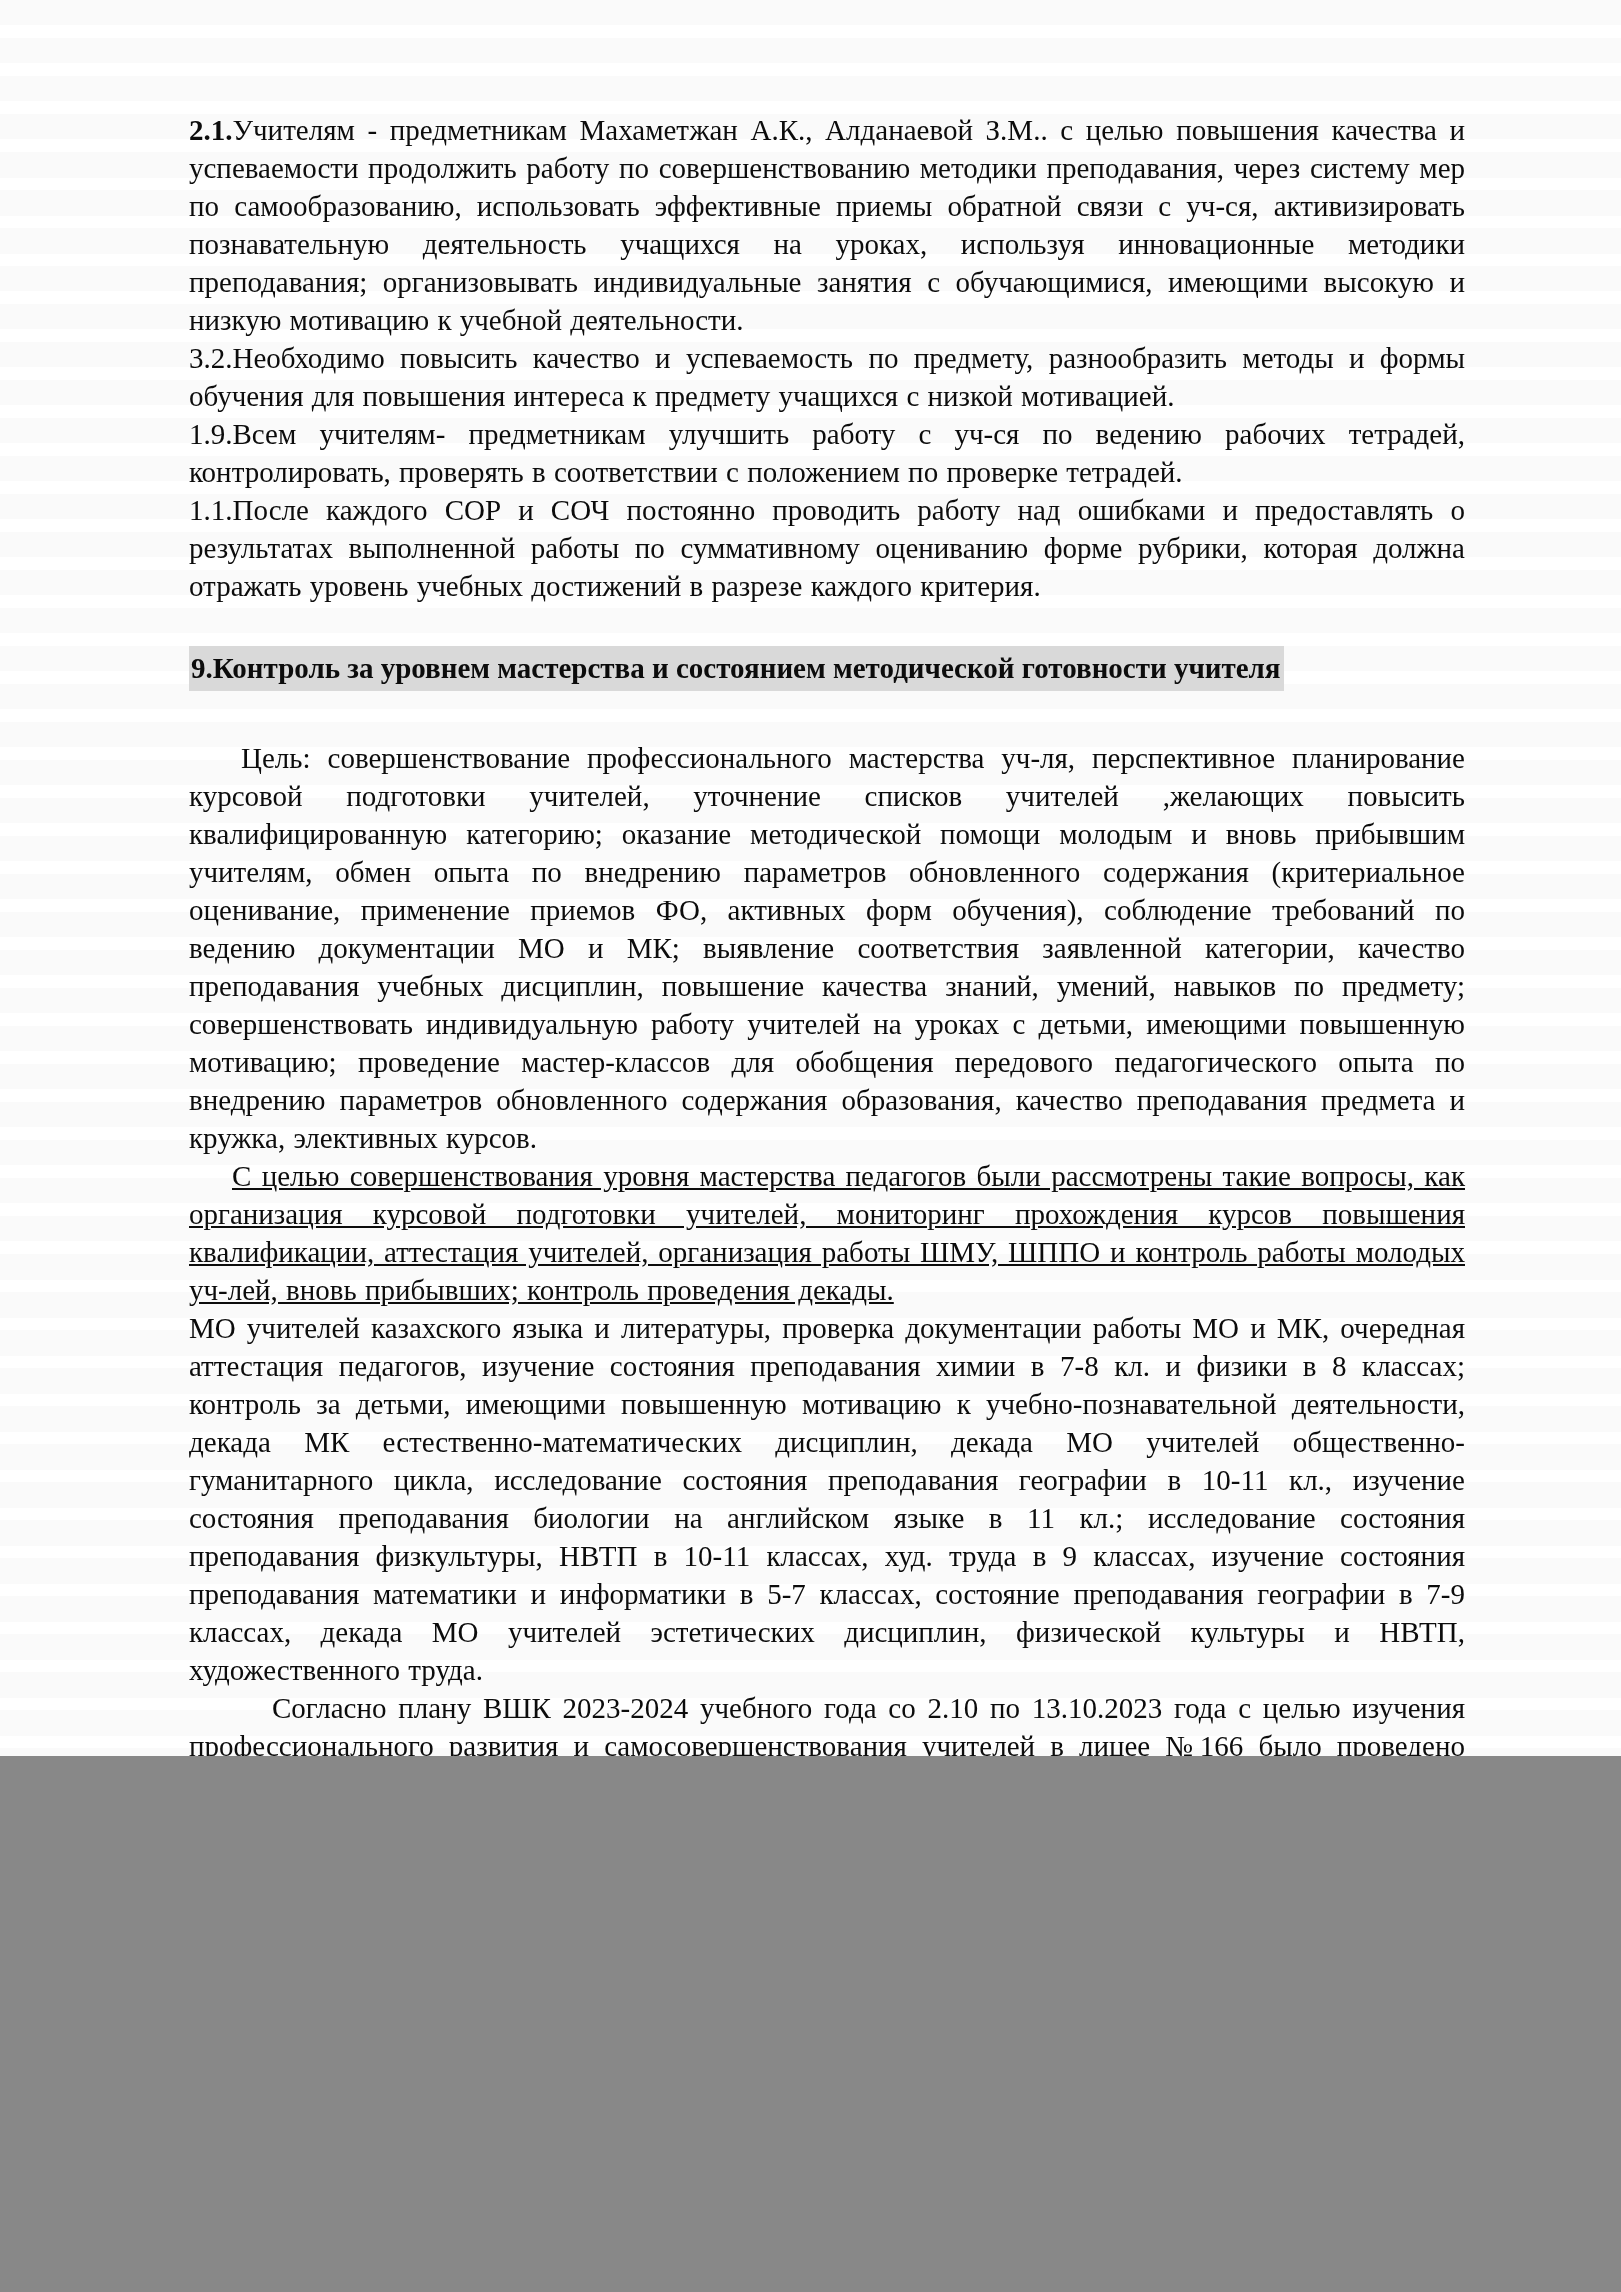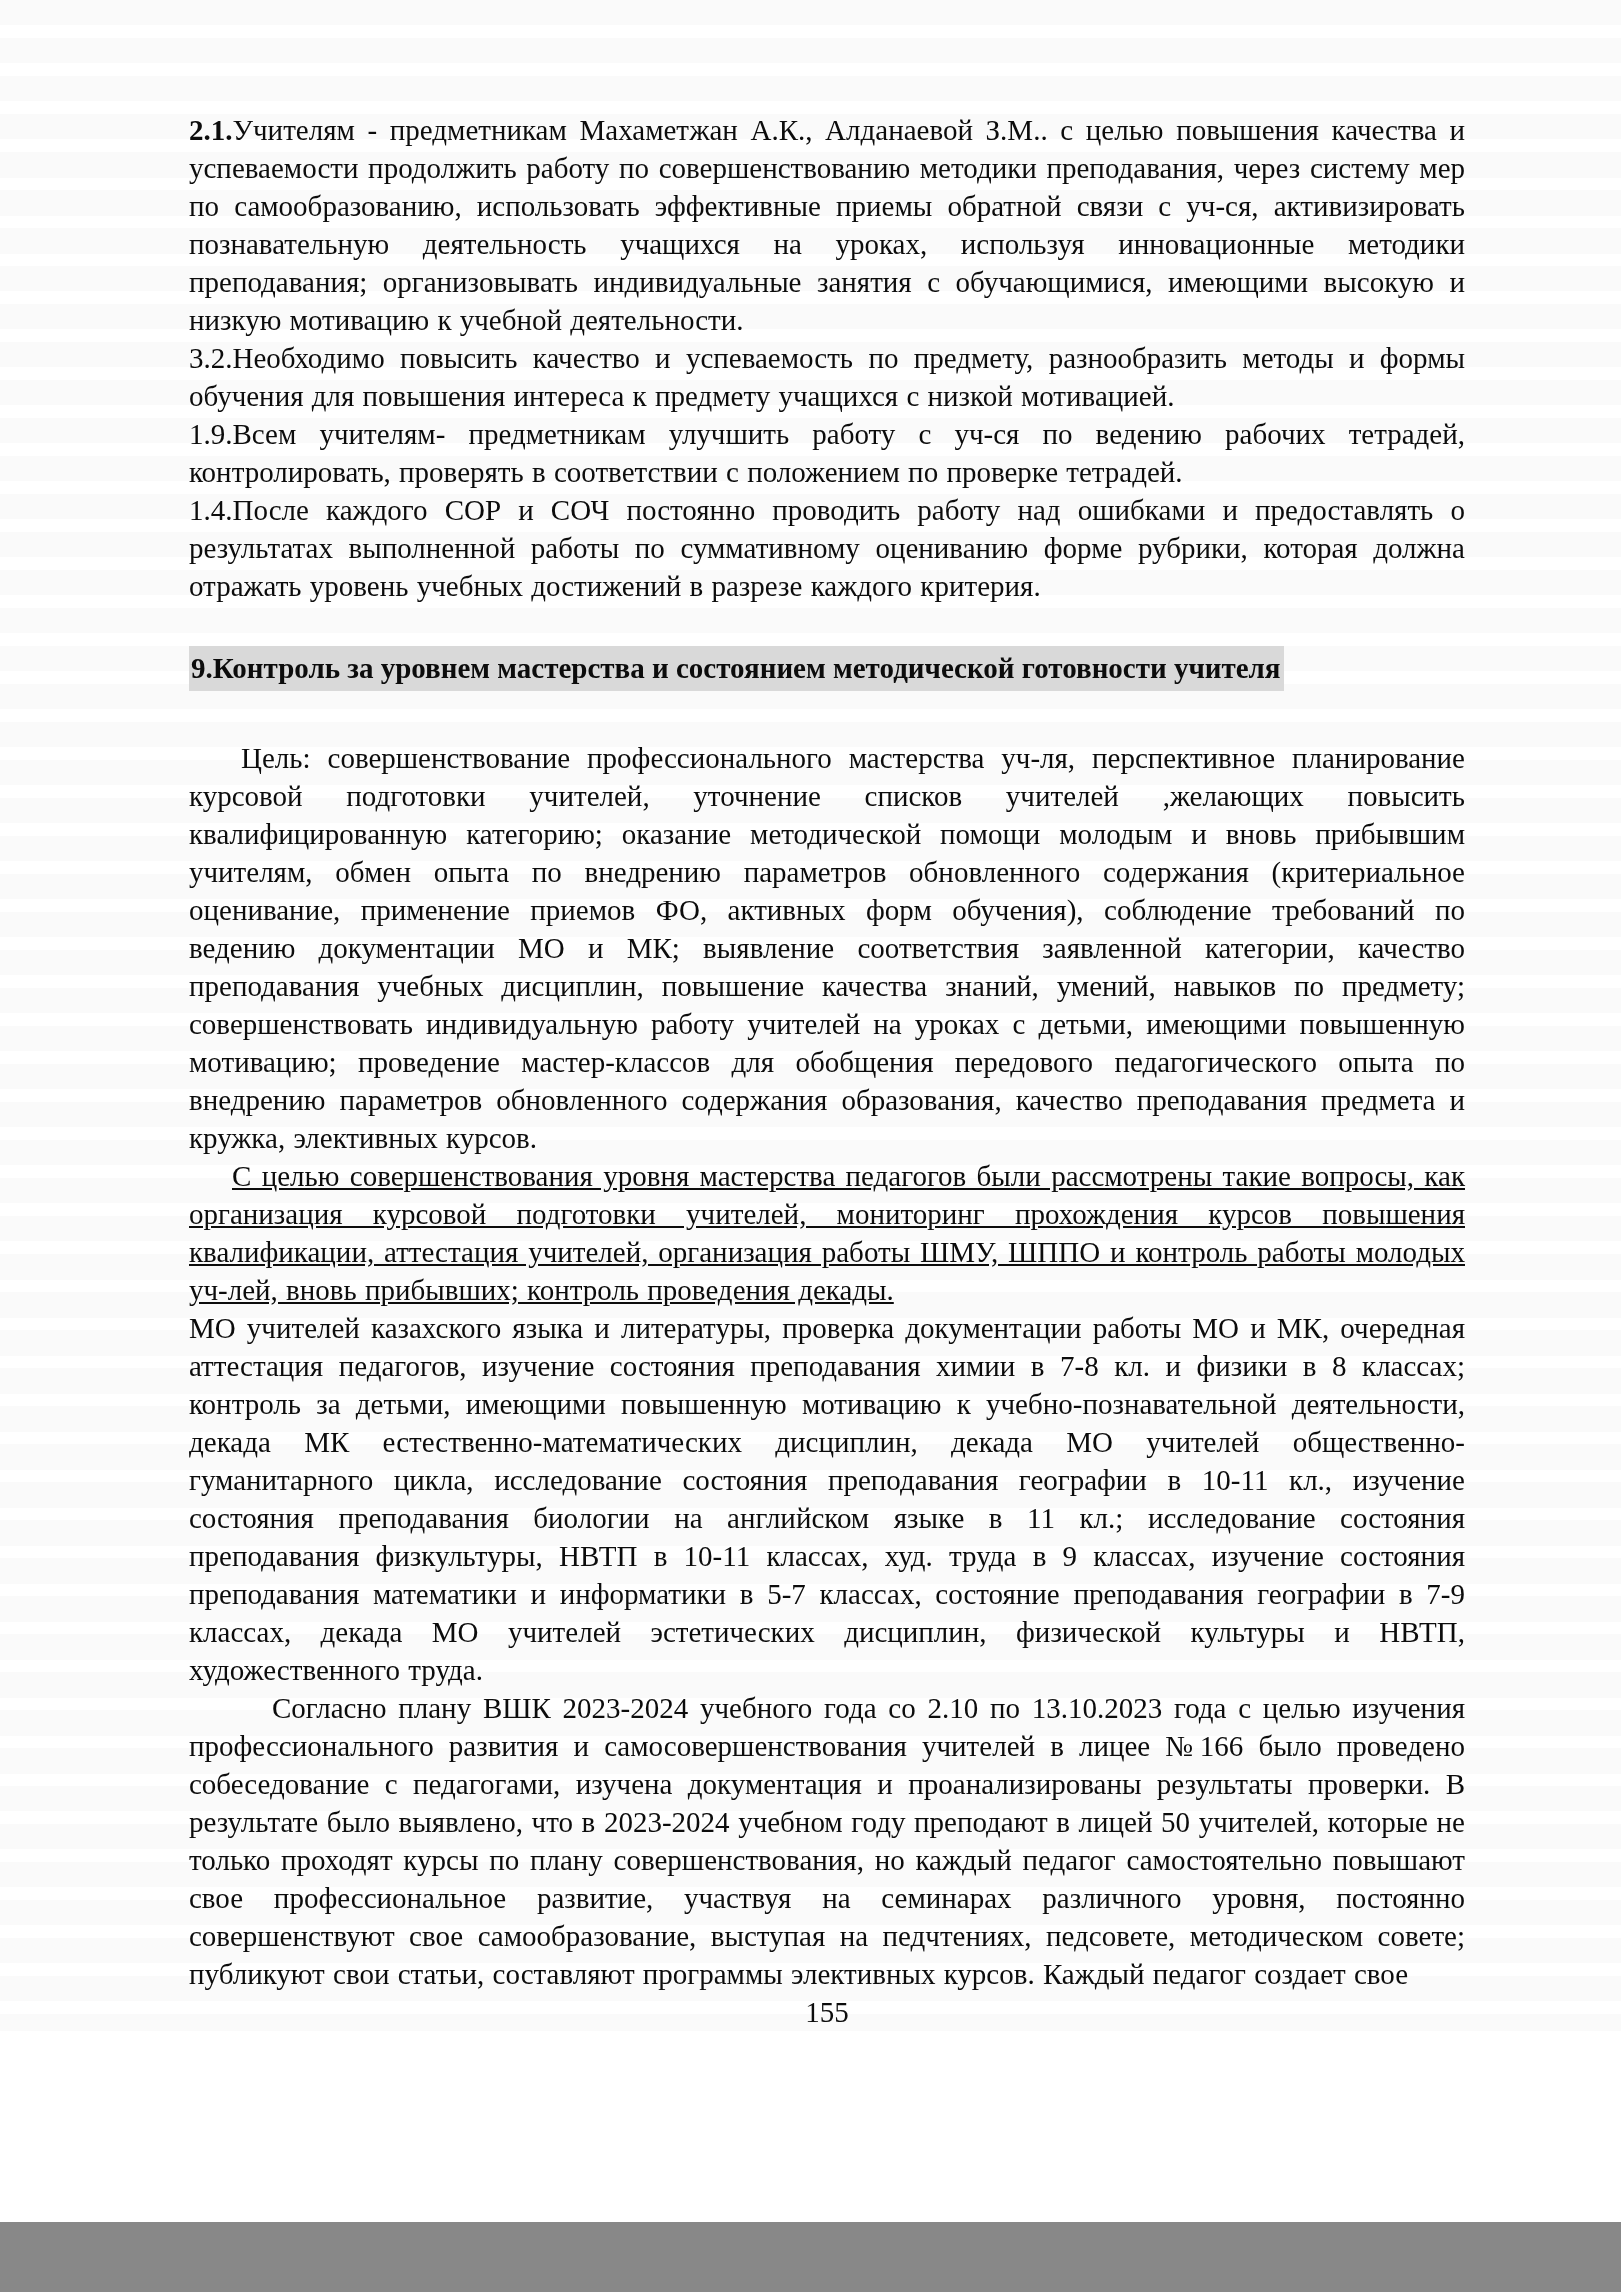--- a/index.html
+++ b/index.html
@@ -4,21 +4,21 @@
 <title>Document page</title>
 <style>
   html, body {
     margin: 0;
     padding: 0;
     background: #888;
   }
   .page {
     position: relative;
     width: 1621px;
-    height: 2222px;
+    height: 1756px;
     margin: 0 auto;
     background: #ffffff;
     overflow: hidden;
     font-family: "Liberation Serif", "DejaVu Serif", serif;
     color: #0c0c0c;
   }
   .content {
     padding: 111px 156px 0 189px; 
     
     background-image: repeating-linear-gradient(
@@ -65,21 +65,21 @@
 
 <div class="page">
   <div class="content">
 
     <p class="body"><span class="lead-bold">2.1.</span><span>Учителям - предметникам Махаметжан А.К., Алданаевой З.М.. с целью повышения качества и успеваемости  продолжить работу по совершенствованию методики преподавания, через систему мер по самообразованию, использовать эффективные приемы обратной связи с уч-ся, активизировать познавательную деятельность учащихся на уроках, используя инновационные методики преподавания; организовывать индивидуальные занятия с обучающимися, имеющими высокую и низкую мотивацию к учебной деятельности.</span></p>
 
     <p class="body">3.2.Необходимо повысить качество и успеваемость по предмету, разнообразить методы и формы обучения для повышения интереса к предмету учащихся с низкой мотивацией.</p>
 
     <p class="body">1.9.Всем учителям- предметникам улучшить работу с уч-ся по ведению рабочих тетрадей, контролировать, проверять в соответствии с положением по проверке тетрадей.</p>
 
-    <p class="body">1.4.После каждого СОР и СОЧ постоянно проводить работу над ошибками и предоставлять о результатах выполненной работы по суммативному оцениванию форме рубрики, которая должна отражать уровень учебных достижений в разрезе каждого критерия.</p>
+    <p class="body">1.1.После каждого СОР и СОЧ постоянно проводить работу над ошибками и предоставлять о результатах выполненной работы по суммативному оцениванию форме рубрики, которая должна отражать уровень учебных достижений в разрезе каждого критерия.</p>
 
     <h2 class="section-heading"><span class="hl">9.Контроль за уровнем мастерства и состоянием методической готовности учителя</span></h2>
 
     <p class="body indent-goal">Цель: совершенствование профессионального мастерства уч-ля, перспективное планирование курсовой подготовки учителей, уточнение списков учителей ,желающих повысить квалифицированную категорию; оказание методической помощи молодым и вновь прибывшим учителям, обмен опыта по внедрению параметров обновленного содержания (критериальное оценивание, применение приемов ФО, активных форм обучения), соблюдение требований по ведению документации МО и МК; выявление соответствия заявленной категории, качество преподавания учебных дисциплин, повышение качества знаний, умений, навыков по предмету; совершенствовать индивидуальную  работу учителей на уроках с детьми, имеющими повышенную мотивацию; проведение мастер-классов для обобщения передового педагогического опыта по внедрению параметров обновленного содержания образования, качество преподавания предмета и кружка, элективных курсов.</p>
 
     <p class="body indent-review">С целью  совершенствования уровня мастерства педагогов были рассмотрены такие вопросы, как организация курсовой подготовки учителей, мониторинг прохождения курсов повышения квалификации, аттестация учителей, организация работы ШМУ, ШППО и контроль работы молодых уч-лей, вновь прибывших; контроль проведения декады.</p>
 
     <p class="body">МО учителей казахского языка и литературы, проверка документации работы МО и МК, очередная  аттестация педагогов, изучение состояния преподавания химии в 7-8 кл. и физики в 8 классах; контроль за детьми, имеющими повышенную мотивацию к учебно-познавательной деятельности, декада МК естественно-математических дисциплин, декада МО учителей общественно-гуманитарного цикла, исследование состояния преподавания  географии в 10-11 кл., изучение состояния преподавания биологии на английском языке  в 11 кл.; исследование состояния преподавания физкультуры, НВТП в 10-11 классах, худ. труда в 9 классах, изучение состояния преподавания  математики и информатики в 5-7 классах, состояние преподавания географии в 7-9 классах, декада МО учителей эстетических дисциплин, физической  культуры и НВТП, художественного труда.</p>
 
     <p class="body indent-vshk">Согласно плану ВШК  2023-2024 учебного года  со 2.10 по 13.10.2023 года с целью изучения  профессионального развития и самосовершенствования учителей в лицее №166 было проведено собеседование с педагогами, изучена документация и проанализированы результаты проверки. В результате было выявлено, что  в 2023-2024 учебном году преподают в лицей 50 учителей, которые не только проходят курсы по плану совершенствования, но каждый педагог самостоятельно повышают свое профессиональное развитие, участвуя на семинарах различного уровня, постоянно совершенствуют свое самообразование, выступая на педчтениях, педсовете, методическом совете; публикуют свои статьи, составляют программы элективных курсов. Каждый педагог создает свое</p>

